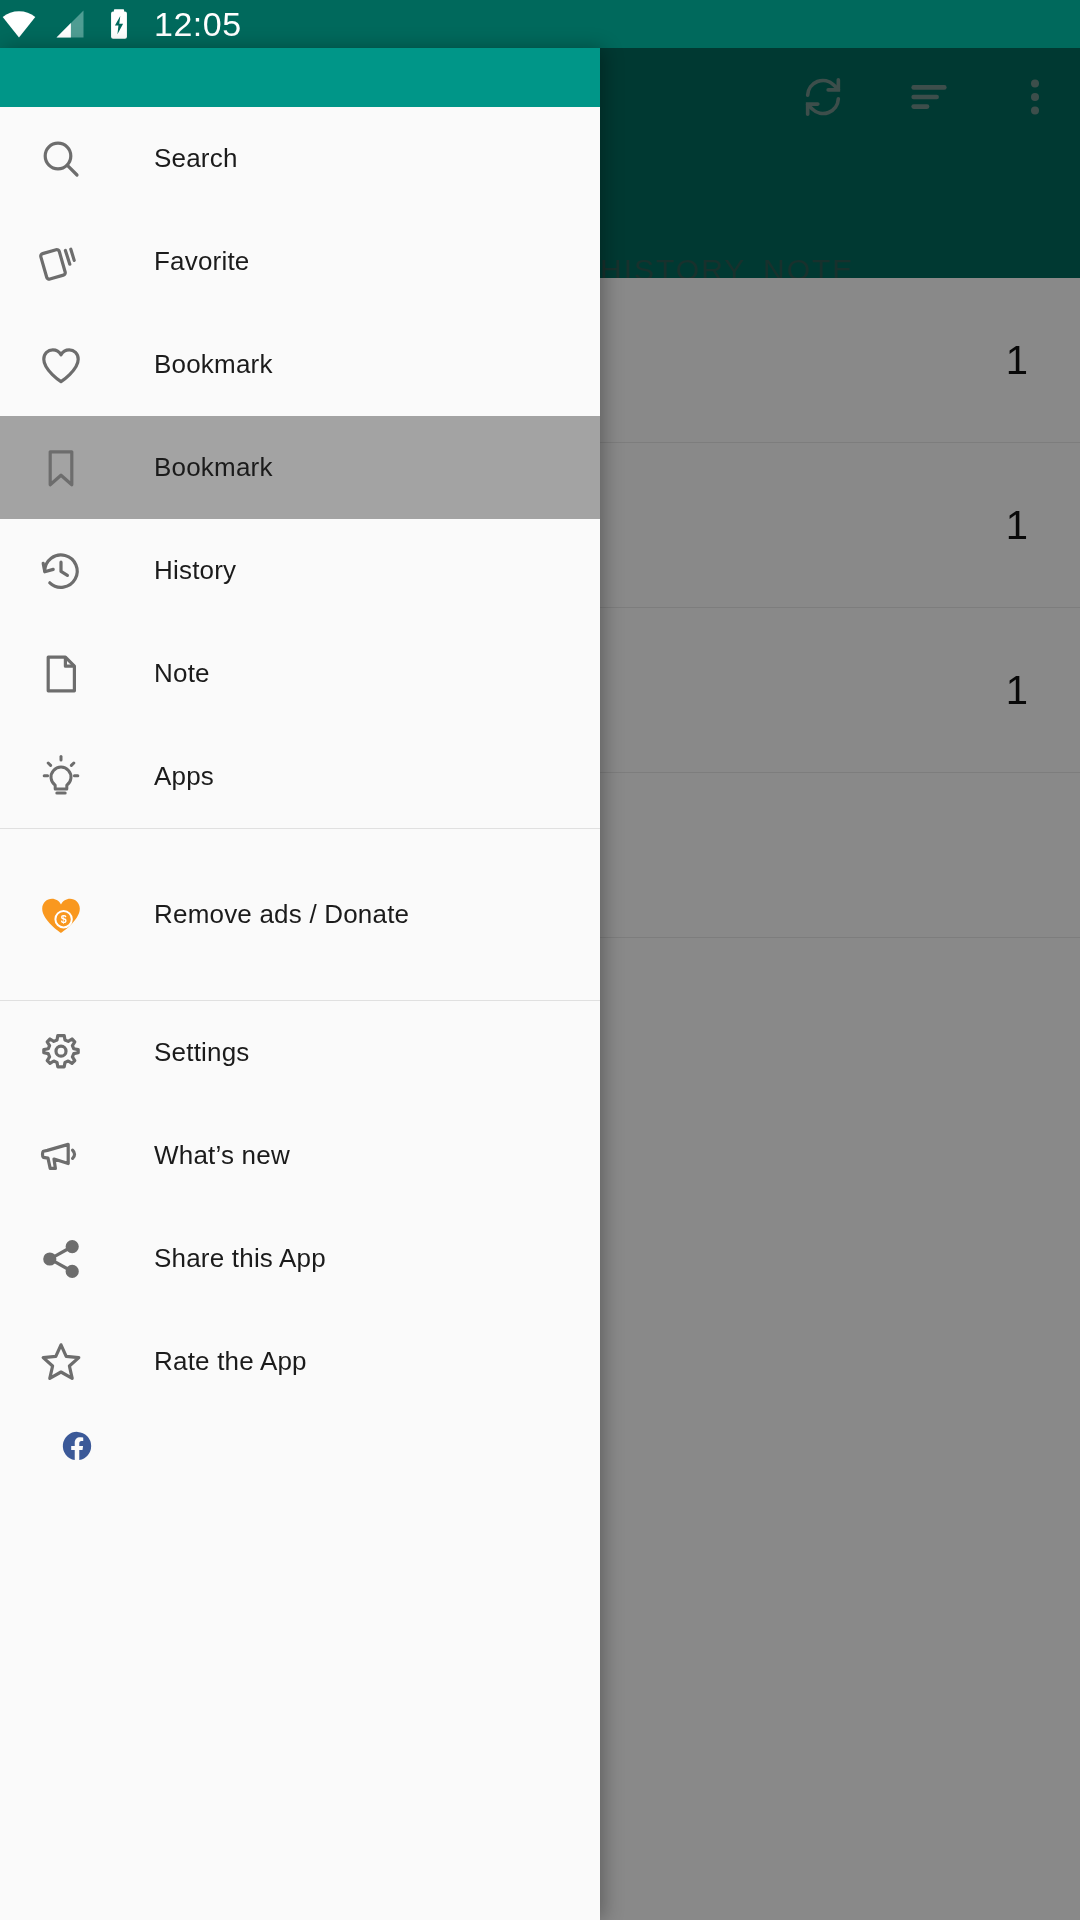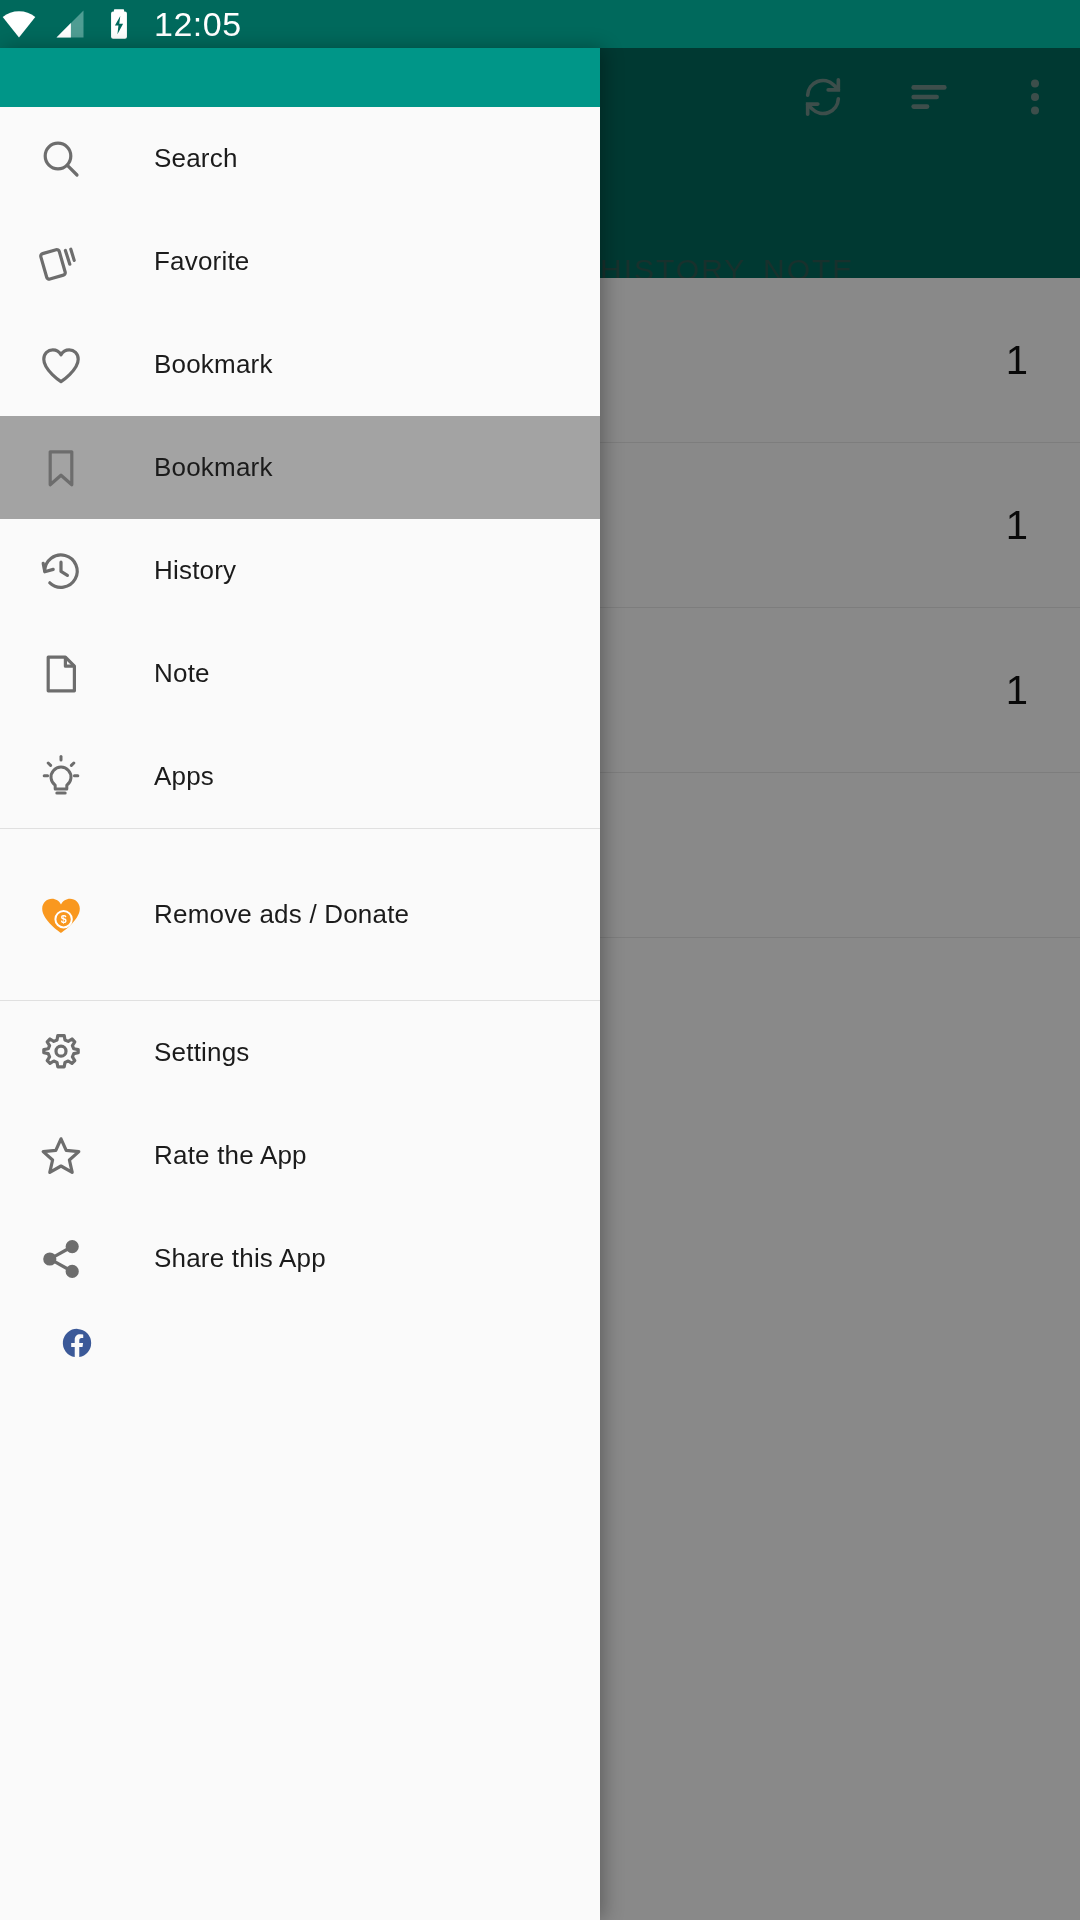--- a/index.html
+++ b/index.html
@@ -240,42 +240,51 @@
       <div class="d-item">
         <span class="d-ico">
           <svg width="48" height="48" viewBox="0 0 24 24" fill="none" stroke="#6d6d6d" stroke-width="1.6" stroke-linejoin="round">
             <path d="M12 3.3 L13.6 3.3 L14.0 5.5 L15.6 6.2 L17.5 5.0 L18.9 6.4 L17.7 8.3 L18.4 9.9 L20.6 10.3 L20.6 11.9 L18.4 12.3 L17.7 13.9 L18.9 15.8 L17.5 17.2 L15.6 16.0 L14.0 16.7 L13.6 18.9 L12 18.9 L10.4 18.9 L10.0 16.7 L8.4 16.0 L6.5 17.2 L5.1 15.8 L6.3 13.9 L5.6 12.3 L3.4 11.9 L3.4 10.3 L5.6 9.9 L6.3 8.3 L5.1 6.4 L6.5 5.0 L8.4 6.2 L10.0 5.5 L10.4 3.3 Z"></path>
             <circle cx="12" cy="11.1" r="2.5"></circle>
           </svg>
         </span>
         <span class="d-label">Settings</span>
       </div>
 
-
-
-      <div class="d-item">
-        <span class="d-ico">
-          <svg width="48" height="48" viewBox="0 0 24 24" fill="none" stroke="#6d6d6d" stroke-width="1.6" stroke-linejoin="round">
-            <polygon points="12,3.4 14.6,9.2 20.9,9.8 16.2,14.0 17.6,20.2 12,17.0 6.4,20.2 7.8,14.0 3.1,9.8 9.4,9.2"></polygon>
-          </svg>
-        </span>
-        <span class="d-label">Rate the App</span>
-      </div>
+      <div class="d-item">
+        <span class="d-ico">
+          <svg width="48" height="48" viewBox="0 0 24 24" fill="none" stroke="#6d6d6d" stroke-width="1.6" stroke-linejoin="round" stroke-linecap="round">
+            <path d="M3.2 9.6 C2.6 10.2 2.6 12.1 3.2 12.7 L5.5 13.1 L6.6 18.2 L9.2 18.2 L8.5 13.5 L15.6 15.8 L15.6 6.2 L5.2 9.2 Z"></path>
+            <path d="M17.8 9.1 C19.1 10.3 19.1 12.0 17.8 13.2"></path>
+          </svg>
+        </span>
+        <span class="d-label">What’s new</span>
+      </div>
+
 
       <div class="d-item">
         <span class="d-ico">
           <svg width="48" height="48" viewBox="0 0 24 24" fill="none" stroke="#6d6d6d" stroke-width="1.6">
             <circle cx="17.6" cy="5.8" r="2.5" fill="#6d6d6d"></circle>
             <circle cx="6.4" cy="12" r="2.5" fill="#6d6d6d"></circle>
             <circle cx="17.6" cy="18.2" r="2.5" fill="#6d6d6d"></circle>
             <line x1="8.6" y1="10.8" x2="15.4" y2="7.0"></line>
             <line x1="8.6" y1="13.2" x2="15.4" y2="17.0"></line>
           </svg>
         </span>
         <span class="d-label">Share this App</span>
+      </div>
+
+      <div class="d-item">
+        <span class="d-ico">
+          <svg width="48" height="48" viewBox="0 0 24 24" fill="none" stroke="#6d6d6d" stroke-width="1.6" stroke-linejoin="round">
+            <polygon points="12,3.4 14.6,9.2 20.9,9.8 16.2,14.0 17.6,20.2 12,17.0 6.4,20.2 7.8,14.0 3.1,9.8 9.4,9.2"></polygon>
+          </svg>
+        </span>
+        <span class="d-label">Rate the App</span>
       </div>
 
       <div class="fb-strip">
         <span>
           <svg width="34" height="34" viewBox="0 0 24 24">
             <path d="M22 12a10 10 0 1 0-11.6 9.9v-7H7.9V12h2.5V9.8c0-2.5 1.5-3.9 3.8-3.9 1.1 0 2.2.2 2.2.2v2.4h-1.2c-1.2 0-1.6.8-1.6 1.6V12h2.7l-.4 2.9h-2.3v7A10 10 0 0 0 22 12z" fill="#3B5998"></path>
           </svg>
         </span>
         <span></span>
       </div>

